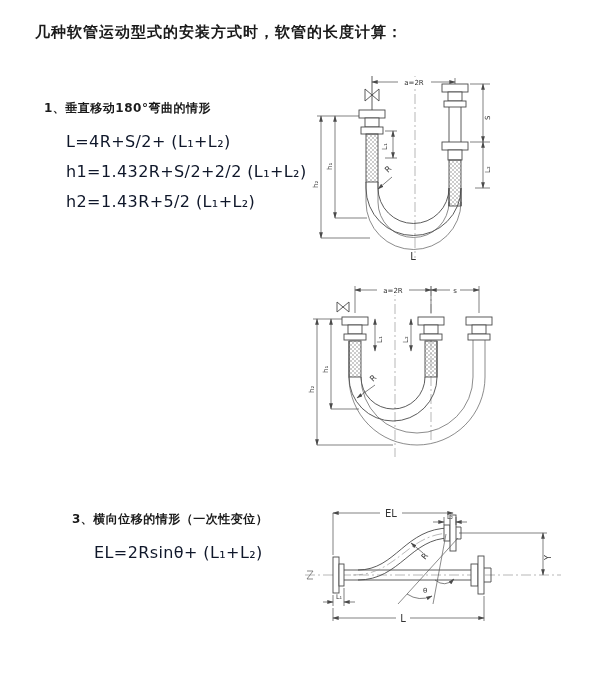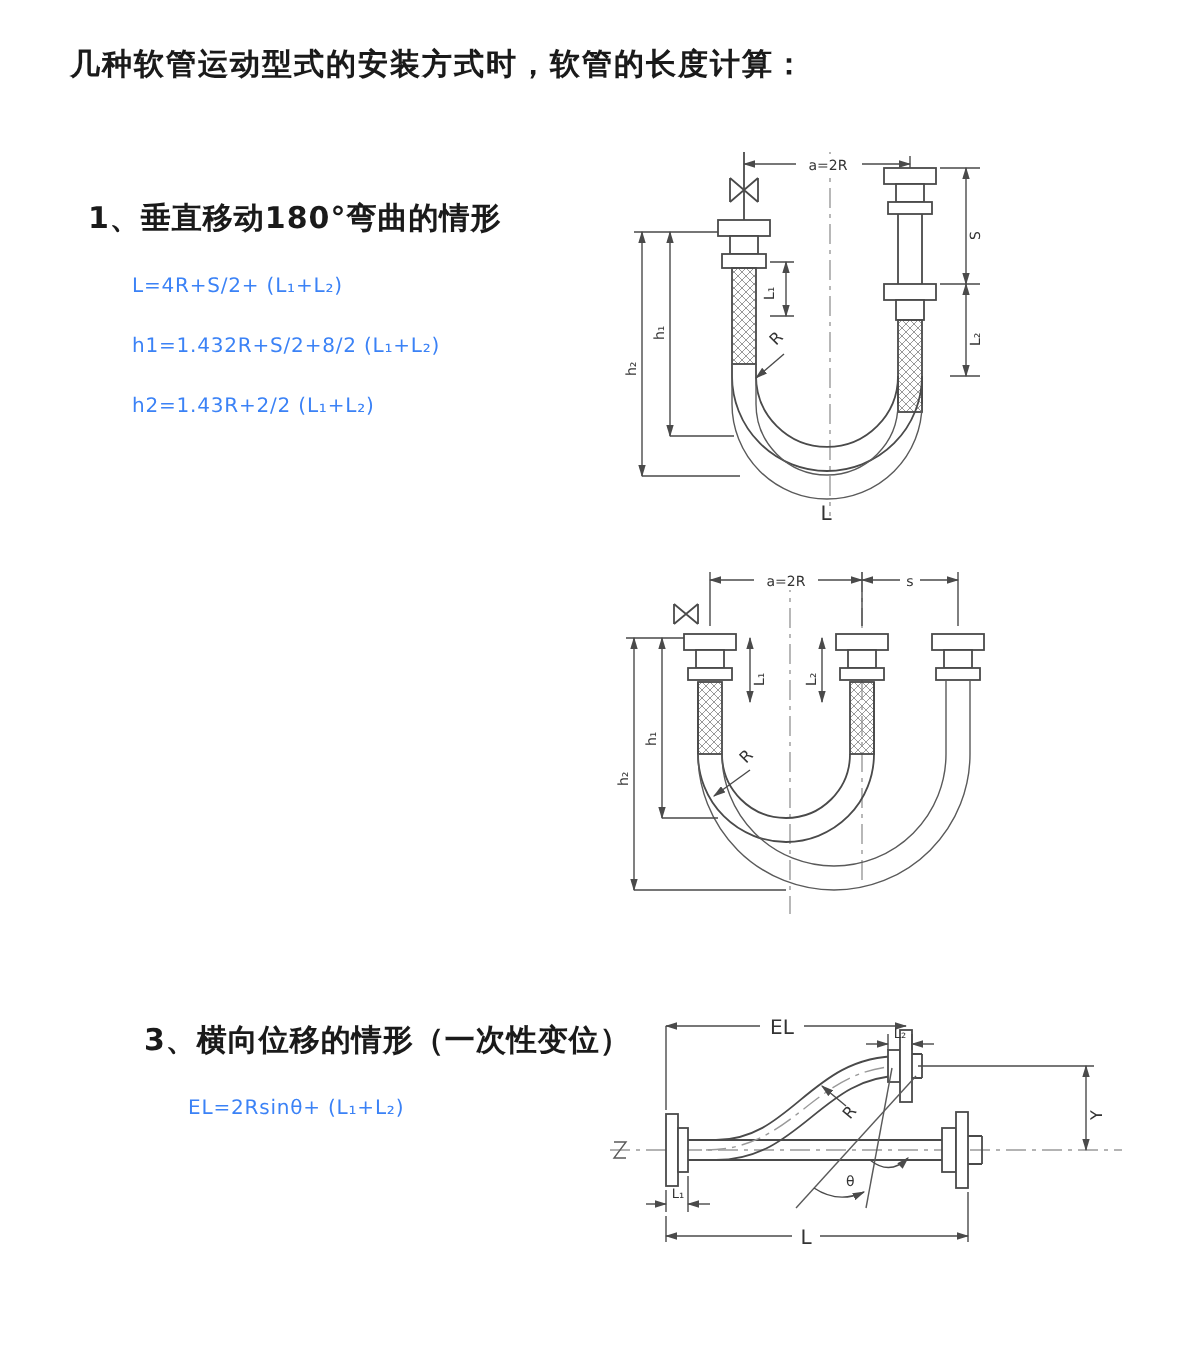--- a/index.html
+++ b/index.html
@@ -1,22 +1,22 @@
 <!DOCTYPE html>
 <html><head>
 <meta charset="utf-8">
 <style>
   html,body{margin:0;padding:0;background:#fff;}
   #page{position:relative;width:600px;height:675px;background:#ffffff;overflow:hidden;
         font-family:"DejaVu Sans","Liberation Sans",sans-serif;color:#1a1a1a;}
   .title{position:absolute;left:35px;top:23px;font-size:15px;font-weight:600;letter-spacing:1px;white-space:nowrap;}
   .section{position:absolute;}
-  .sec-heading{font-size:15px;font-weight:600;letter-spacing:0.5px;white-space:nowrap;}
+  .sec-heading{font-size:12px;font-weight:600;letter-spacing:0.5px;white-space:nowrap;}
   .formulas{margin-left:22px;margin-top:10px;}
-  .formula{font-size:10px;line-height:30px;letter-spacing:0.4px;white-space:nowrap;color:#3b82f6;}
+  .formula{font-size:16px;line-height:30px;letter-spacing:0.4px;white-space:nowrap;color:#0f172a;}
   #sec1{left:44px;top:100px;}
   #sec2{left:44px;top:296px;}
   #sec3{left:44px;top:511px;margin-left:28px;}
   .diag{position:absolute;}
   svg .ln{fill:none;stroke:#4a4a4a;stroke-width:0.9;}
   svg .thin{fill:none;stroke:#5a5a5a;stroke-width:0.7;}
   svg .dim{fill:none;stroke:#4a4a4a;stroke-width:0.7;}
   svg .cl{fill:none;stroke:#9a9a9a;stroke-width:0.7;stroke-dasharray:10 3 2 3;}
   svg .fit{fill:#ffffff;stroke:#4a4a4a;stroke-width:0.9;}
   svg .br{fill:url(#braid);stroke:#4a4a4a;stroke-width:0.9;}
@@ -30,22 +30,22 @@
 <body>
 
 <div id="page">
 
   <div class="title">几种软管运动型式的安装方式时，软管的长度计算：</div>
 
   <div class="section" id="sec1">
     <div class="sec-heading">1、垂直移动180°弯曲的情形</div>
     <div class="formulas">
       <div class="formula">L=4R+S/2+ (L₁+L₂)</div>
-      <div class="formula">h1=1.432R+S/2+8/2 (L₁+L₂)</div>
-      <div class="formula">h2=1.43R+2/2 (L₁+L₂)</div>
+      <div class="formula">h1=1.432R+S/2+2/2 (L₁+L₂)</div>
+      <div class="formula">h2=1.43R+5/2 (L₁+L₂)</div>
     </div>
   </div>
 
 
   <div class="section" id="sec3">
     <div class="sec-heading">3、横向位移的情形（一次性变位）</div>
     <div class="formulas">
       <div class="formula">EL=2Rsinθ+ (L₁+L₂)</div>
     </div>
   </div>

